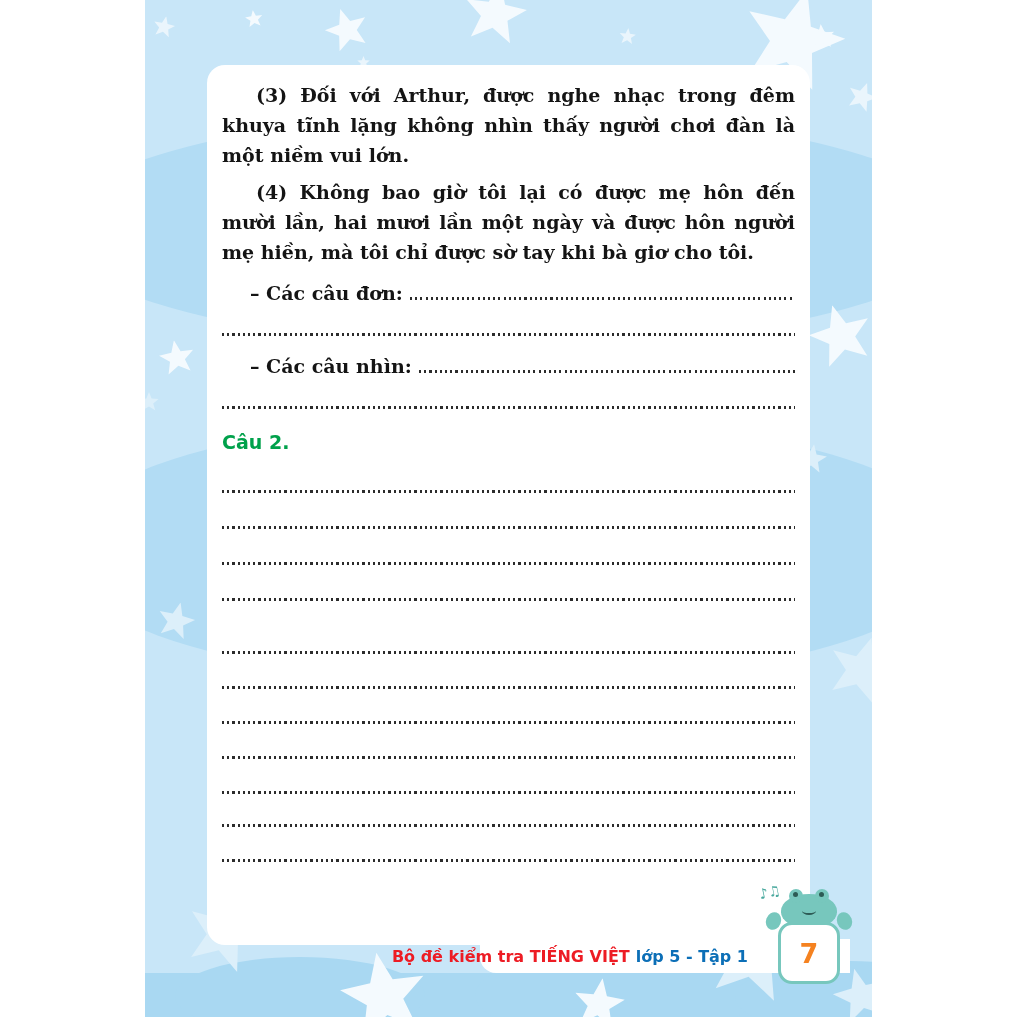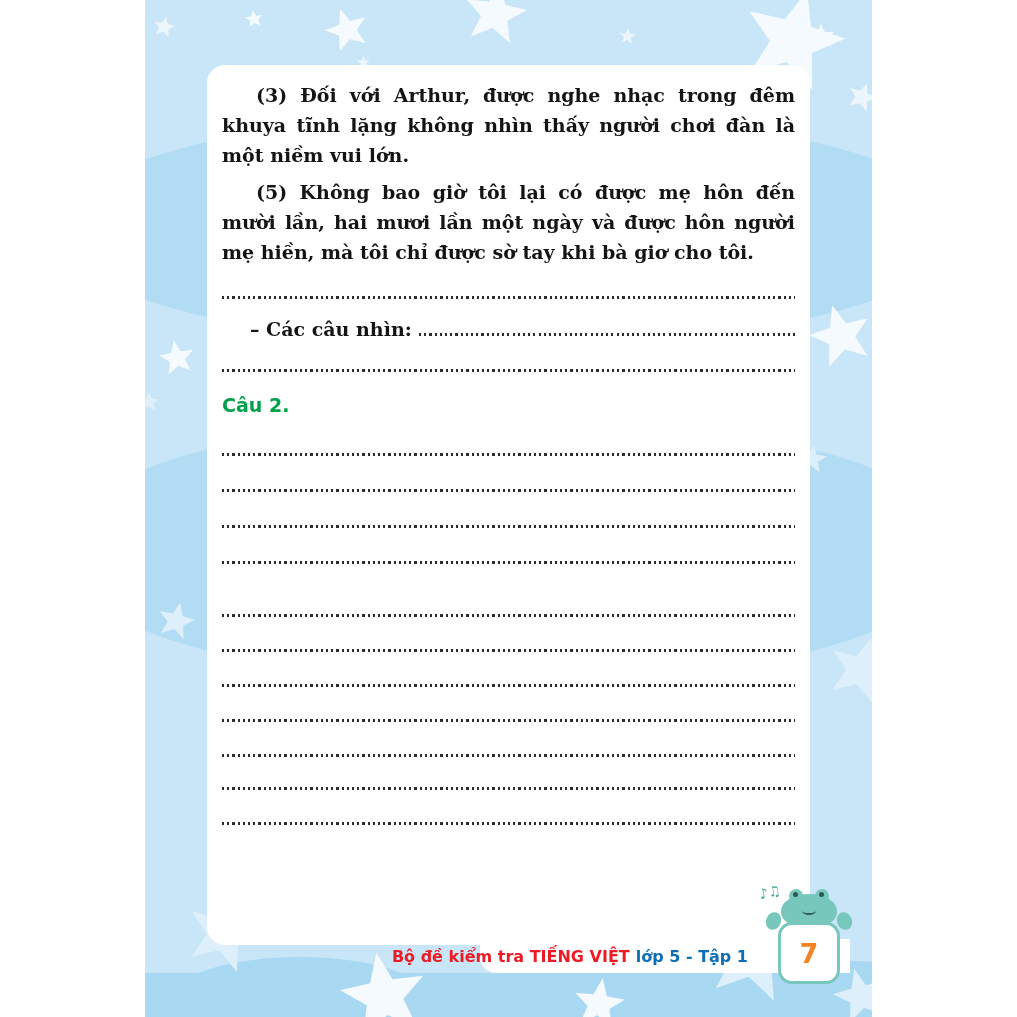--- a/index.html
+++ b/index.html
@@ -124,22 +124,26 @@
     <div class="hump hump-2"></div>
     <div class="hump hump-3"></div>
     <div class="star pale" style="left:40px;top:895px;width:78px;height:78px;transform:rotate(18deg);z-index:1"></div>
     <div class="star bright" style="left:195px;top:952px;width:88px;height:88px;transform:rotate(-10deg);z-index:1"></div>
     <div class="star bright" style="left:428px;top:978px;width:52px;height:52px;transform:rotate(8deg);z-index:1"></div>
     <div class="star pale" style="left:560px;top:908px;width:96px;height:96px;transform:rotate(12deg);z-index:1"></div>
     <div class="star pale" style="left:688px;top:968px;width:56px;height:56px;transform:rotate(-14deg);z-index:1"></div>
 
     <div class="card">
       <p class="para">(3) Đối với Arthur, được nghe nhạc trong đêm khuya tĩnh lặng không nhìn thấy người chơi đàn là một niềm vui lớn.</p>
-      <p class="para">(5) Không bao giờ tôi lại có được mẹ hôn đến mười lần, hai mươi lần một ngày và được hôn người mẹ hiền, mà tôi chỉ được sờ tay khi bà giơ cho tôi.</p>
-
+      <p class="para">(4) Không bao giờ tôi lại có được mẹ hôn đến mười lần, hai mươi lần một ngày và được hôn người mẹ hiền, mà tôi chỉ được sờ tay khi bà giơ cho tôi.</p>
+
+      <div class="answer-row">
+        <span class="answer-label">– Các câu đơn:</span>
+        <span class="dots"></span>
+      </div>
       <div class="line-row tall">
           <span class="dots-full"></span>
         </div>
 
       <div class="answer-row">
         <span class="answer-label">– Các câu nhìn:</span>
         <span class="dots"></span>
       </div>
       <div class="line-row tall">
           <span class="dots-full"></span>

